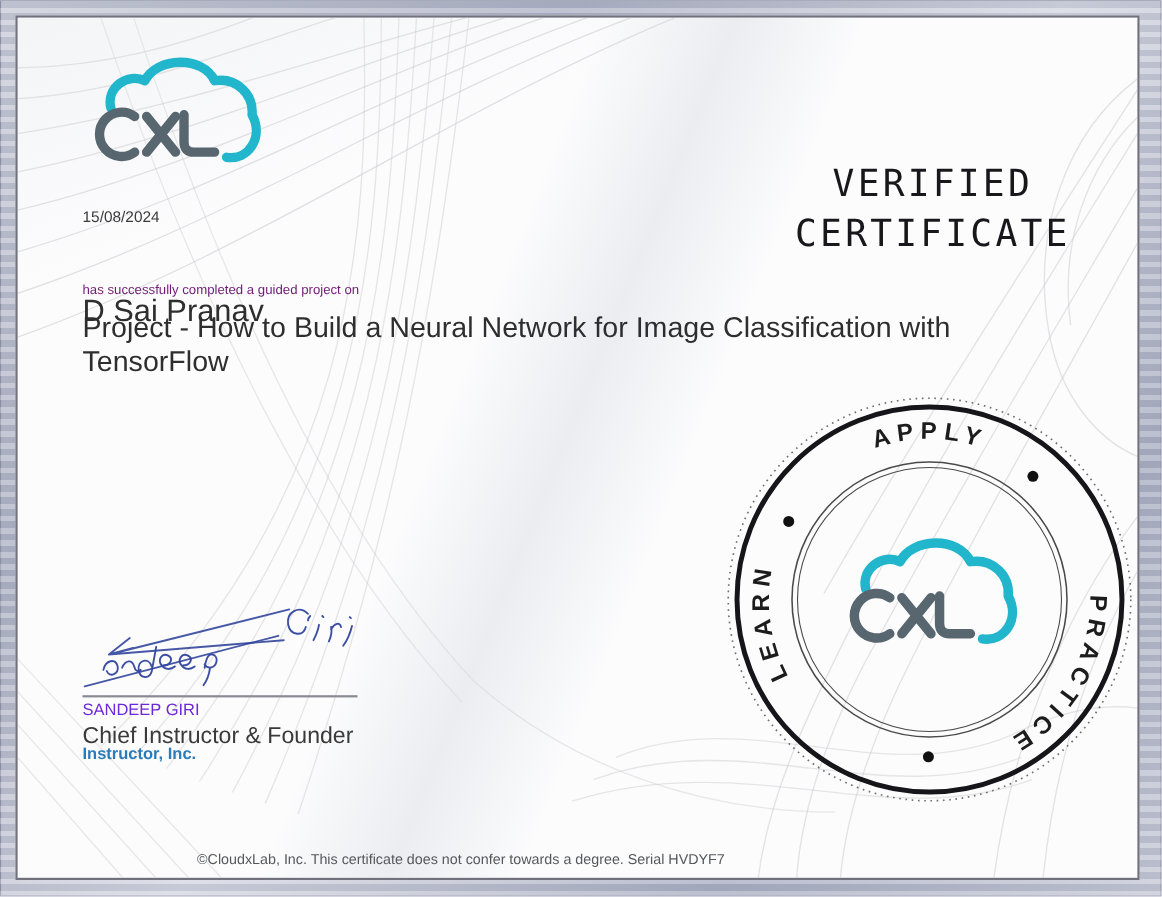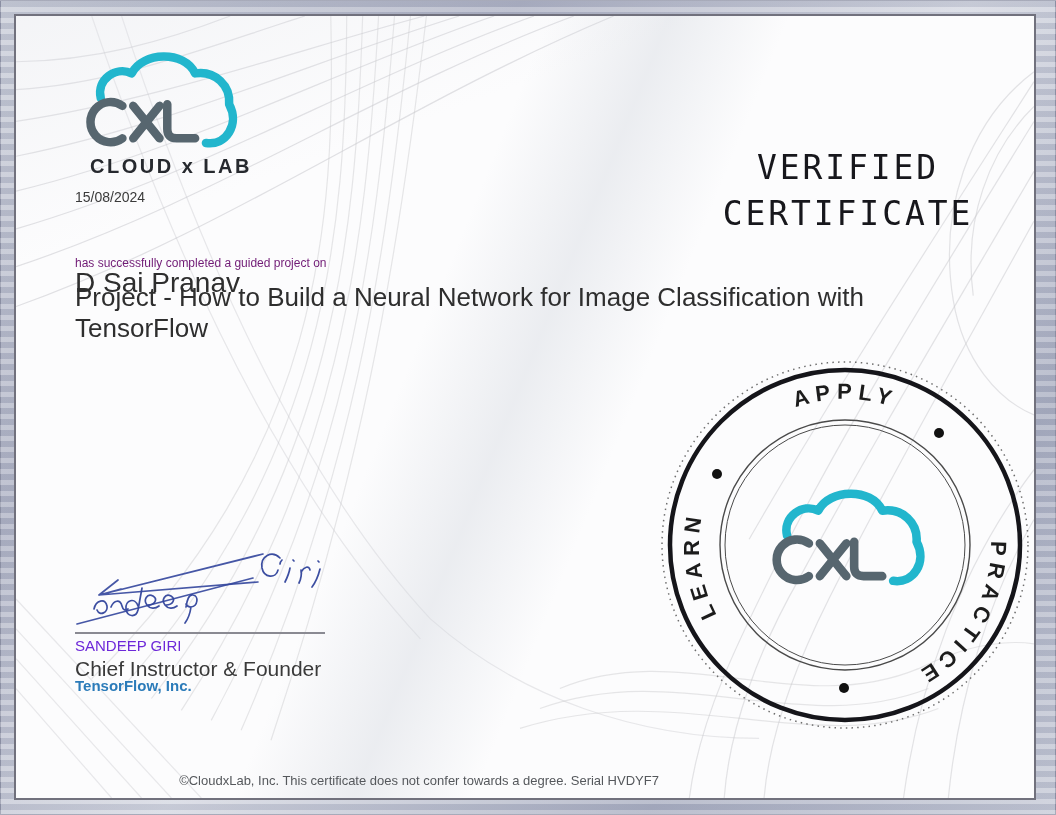--- a/index.html
+++ b/index.html
@@ -96,21 +96,20 @@
           <path d="M78,80 L112,122 M112,80 L78,122"></path>
           <path d="M122,78 L122,110 Q122,122 134,122 L158,122"></path>
         </g>
       </g>
     </defs>
   </svg>
 
   <svg class="abs logo-svg" viewBox="0 0 220 150">
     <use href="#cxl-cloud"></use>
   </svg>
-  <div class="abs wordmark">CLOUD x LAB</div>
 
   <div class="abs date">15/08/2024</div>
 
   <div class="abs verified">
     <div>VERIFIED</div>
     <div>CERTIFICATE</div>
   </div>
 
   <div class="abs recipient">D Sai Pranav</div>
   <div class="abs completion">has successfully completed a guided project on</div>
@@ -125,21 +124,21 @@
              m9,1 c1,-7 3,-13 7,-12 c6,1 5,11 -2,12 c-3,0 -4,-1 -5,-3 m5,3 c-1,7 -3,12 -6,16" stroke-opacity=".95"></path>
     <path d="M214,17 c-8,-8 -20,-2 -18,10 c2,10 14,11 16,2 m2,-6 c0,-2 1,-3 2,-4
              m8,8 c-1,6 -3,10 -5,14 m8,-22 l1,1
              m7,9 c1,5 0,9 -2,13 m2,-11 c3,-5 8,-7 9,-2
              m8,-9 l1,1 m1,7 c-2,8 -5,14 -8,18" stroke-opacity=".95"></path>
   </svg>
 
   <div class="abs sig-line"></div>
   <div class="abs signer-name">SANDEEP GIRI</div>
   <div class="abs signer-role">Chief Instructor &amp; Founder</div>
-  <a href="#" class="abs signer-org">TensorFlow, Inc.</a>
+  <a href="#" class="abs signer-org">Instructor, Inc.</a>
 
   <svg class="abs seal-svg" viewBox="0 0 380 380">
     <circle cx="190" cy="190" r="183" fill="none" stroke="#6e6e6e" stroke-width="1.5" stroke-dasharray="1.5 4.2"></circle>
     <circle cx="190" cy="190" r="175" fill="none" stroke="#15151a" stroke-width="4.5"></circle>
     <circle cx="190" cy="190" r="125" fill="none" stroke="#4a4a4a" stroke-width="1.4"></circle>
     <circle cx="190" cy="190" r="120" fill="none" stroke="#4a4a4a" stroke-width="1"></circle>
     <path id="sealTextCircle" d="M190,336 A146,146 0 1 1 190.05,336" fill="none"></path>
     <text class="seal-word">
       <textPath href="#sealTextCircle" startOffset="50%" text-anchor="middle">APPLY</textPath>
     </text>

